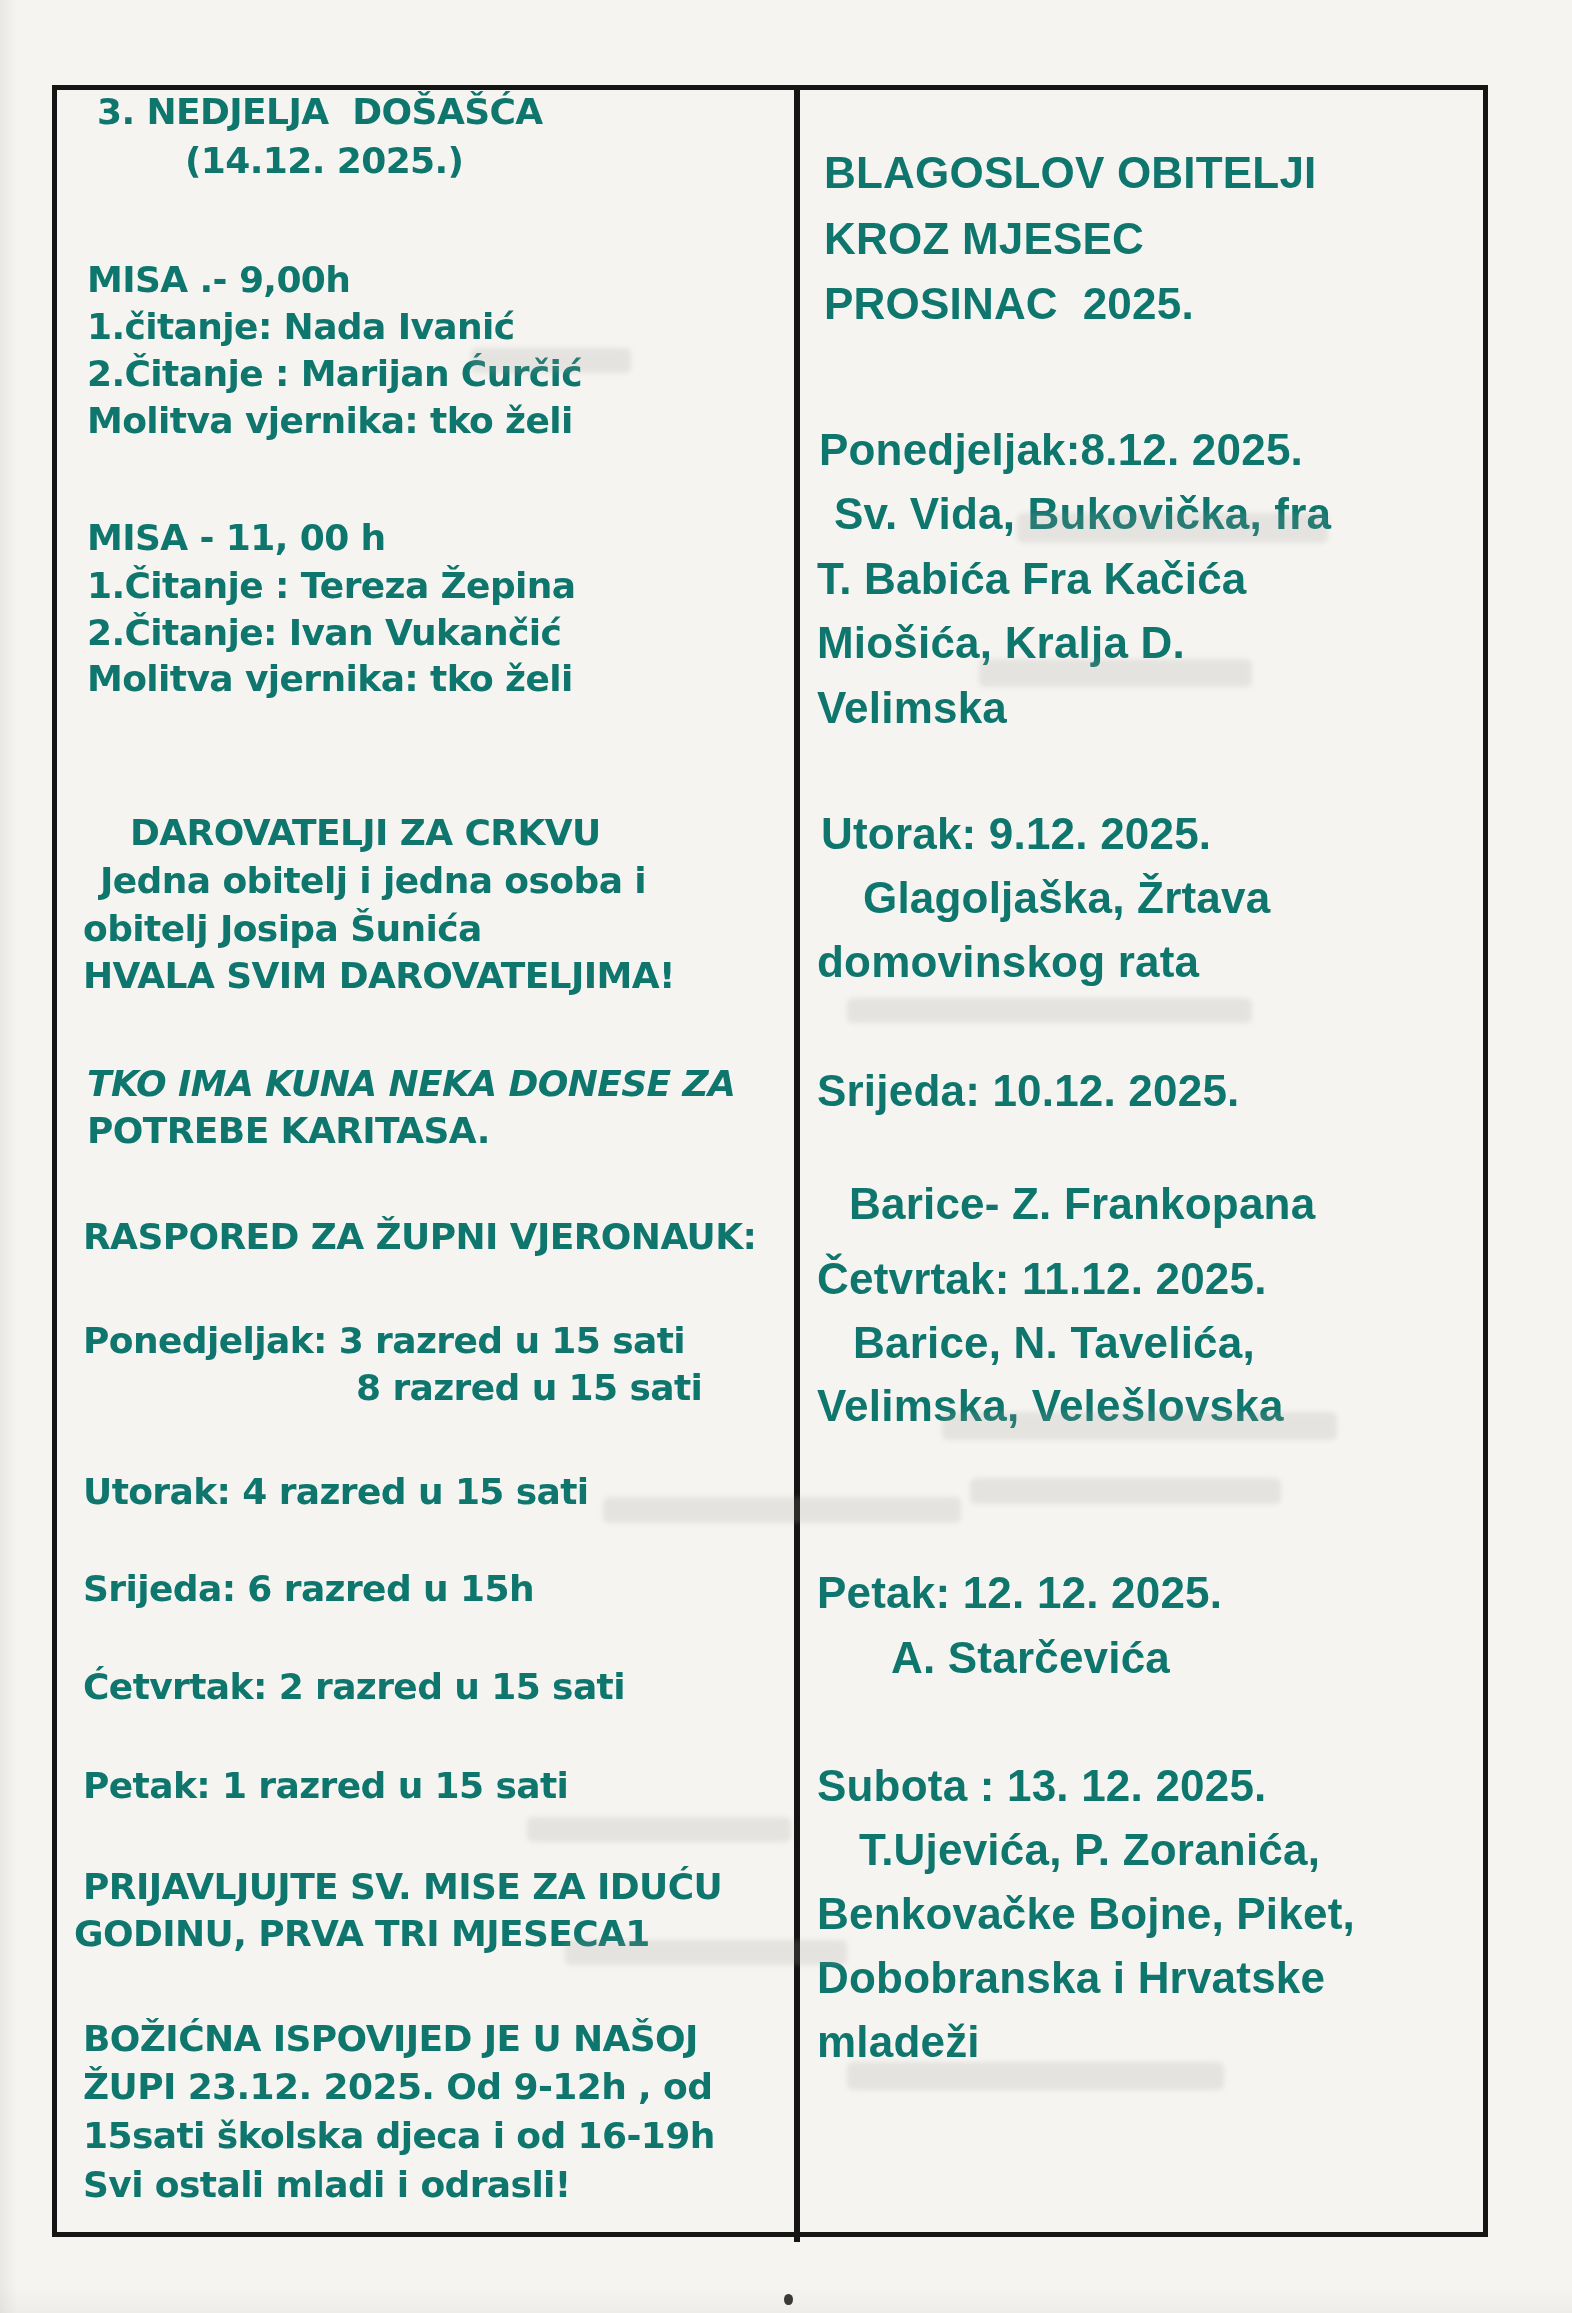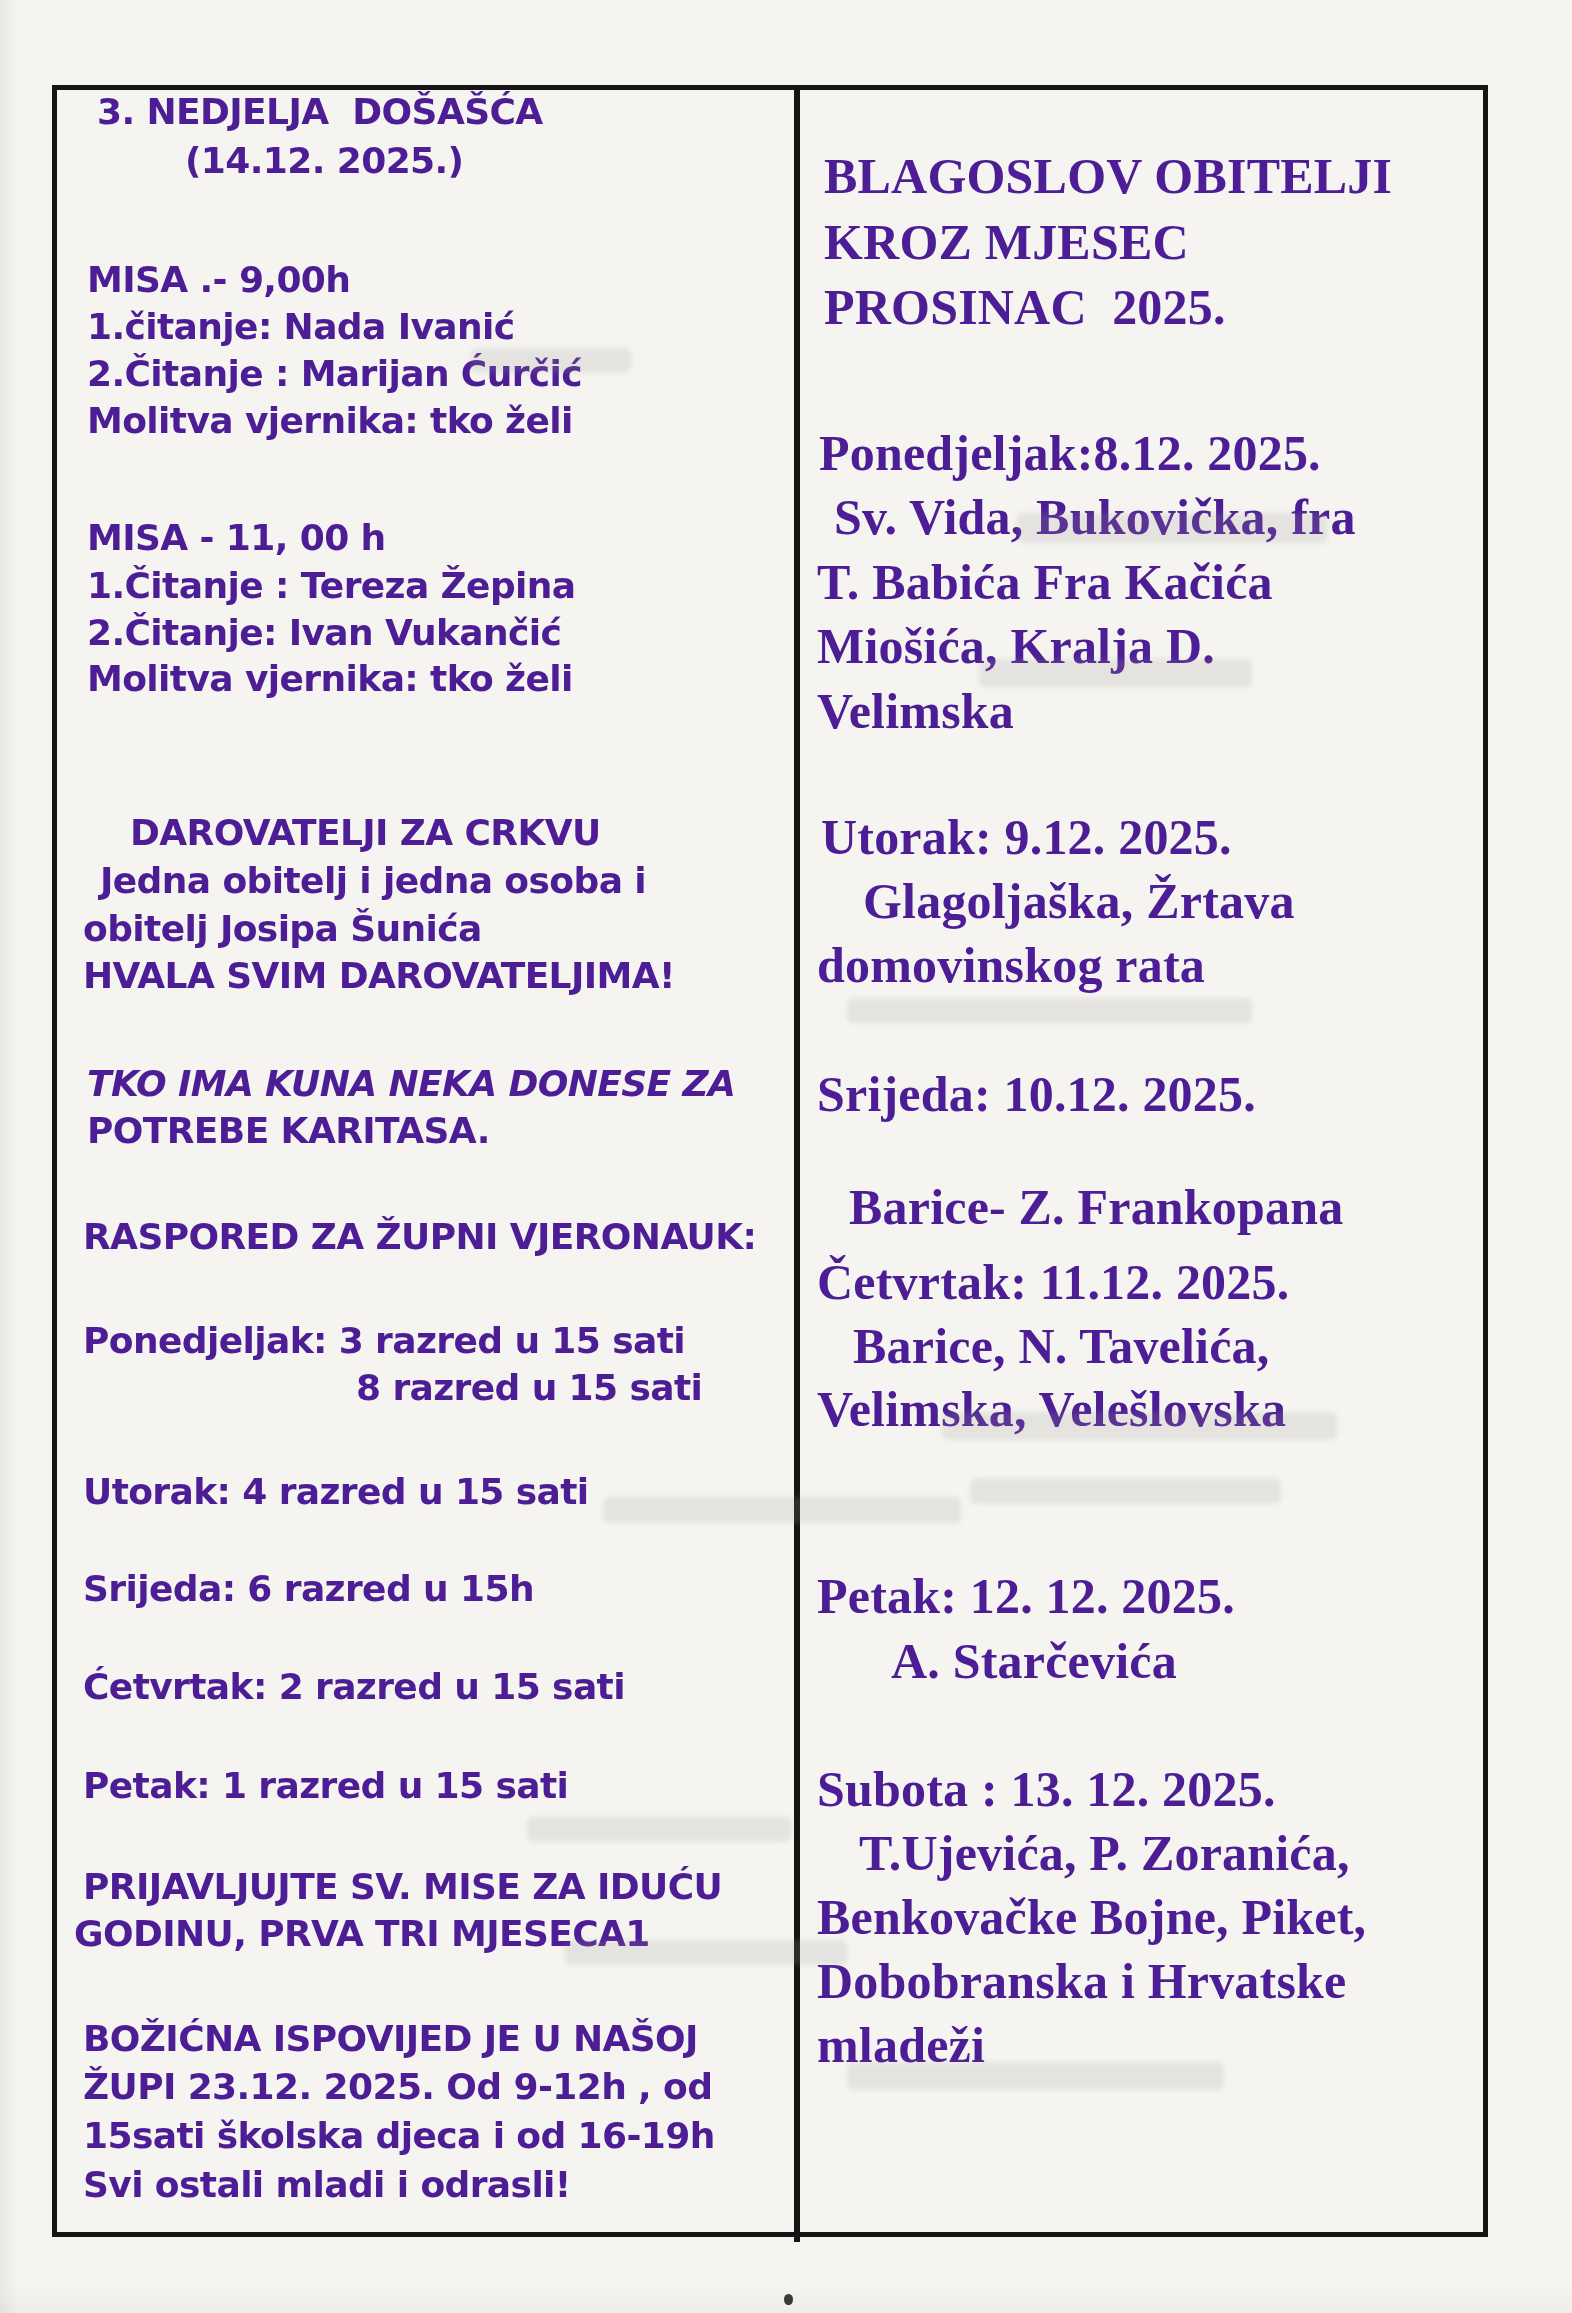--- a/index.html
+++ b/index.html
@@ -39,33 +39,33 @@
     position: absolute;
     left: 794px;
     top: 85px;
     width: 5.6px;
     height: 2157px;
     background: #151515;
   }
   .l-line, .r-line {
     position: absolute;
     white-space: pre;
-    color: #4c1d95;
+    color: #0f766e;
   }
   .l-line {
     font-family: "DejaVu Sans", sans-serif;
     font-weight: bold;
     font-size: 36px;
     letter-spacing: -0.6px;
     line-height: 1;
   }
   .r-line {
-    font-family: Liberation Serif, serif;
+    font-family: Liberation Sans, sans-serif;
     font-weight: bold;
-    font-size: 50px;
+    font-size: 44px;
     letter-spacing: 0.2px;
     line-height: 1;
   }
   
   .smudge {
     position: absolute;
     background: #9a9994;
     opacity: 0.18;
     filter: blur(2.8px);
     border-radius: 5.6px;

